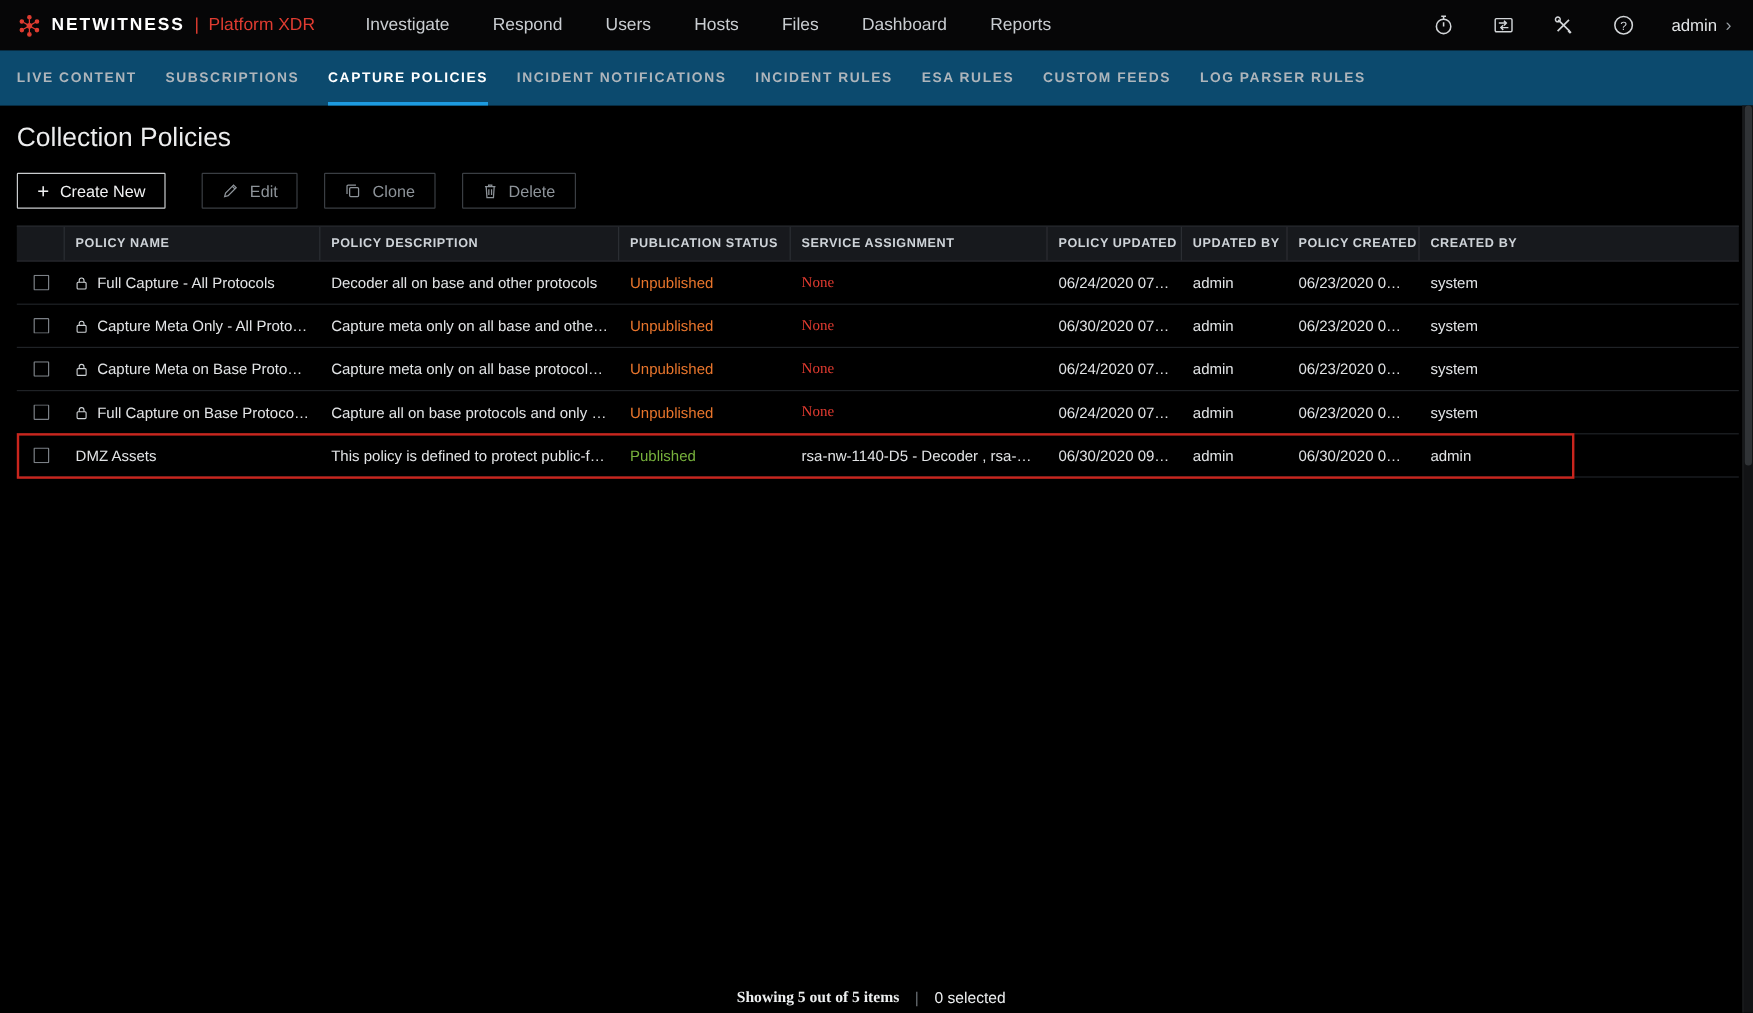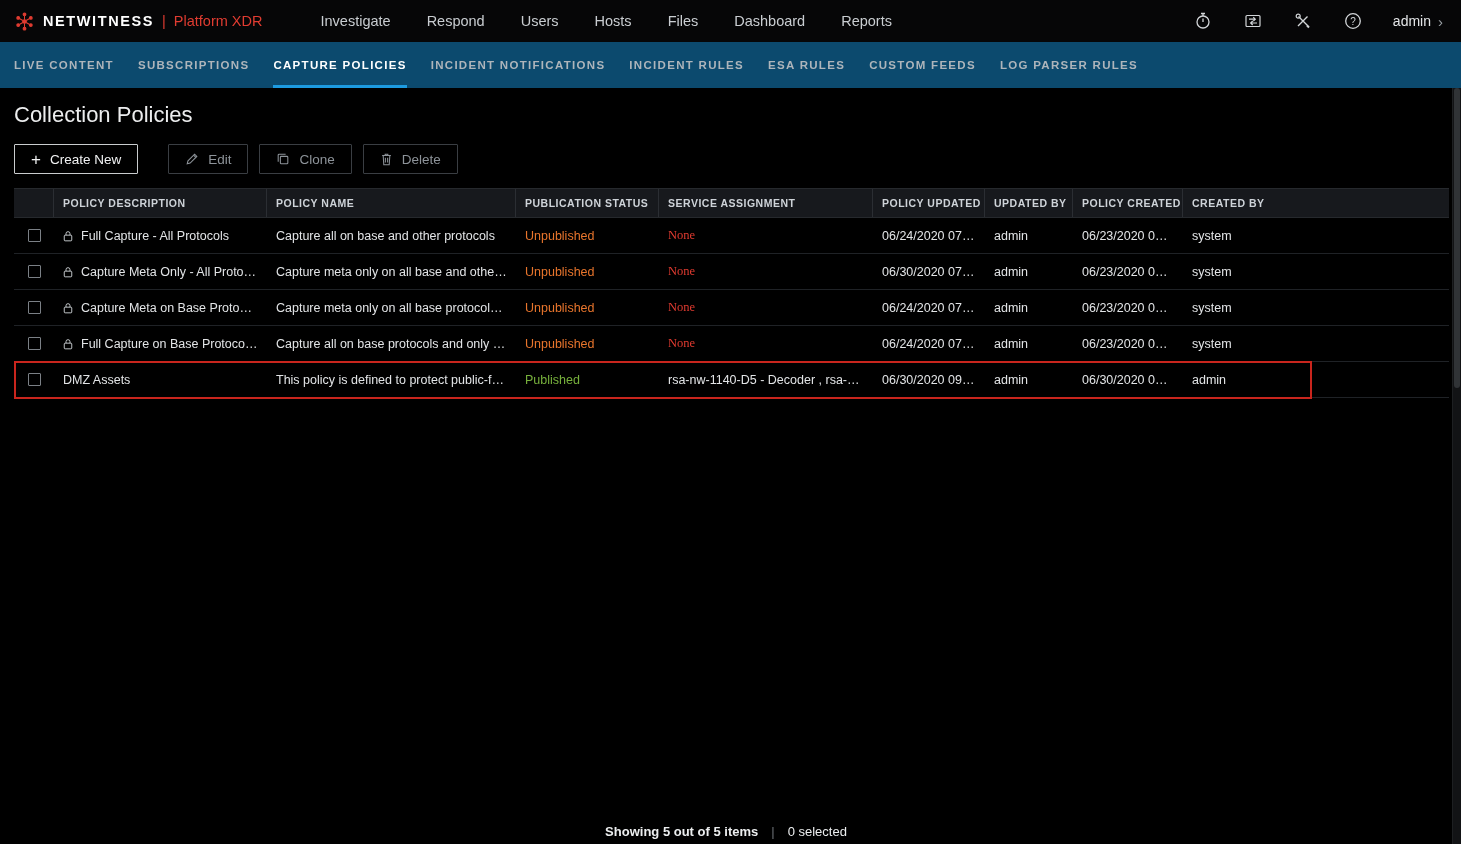--- a/index.html
+++ b/index.html
@@ -12,21 +12,20 @@
     position: relative;
   }
 
   
   .topbar {
     height: 42px;
     background: #060607;
     display: flex;
     align-items: center;
     padding: 0 18px 0 14px;
-    gap: 16px;
   }
   .brand { display: flex; align-items: center; gap: 8px; cursor: pointer; }
   .brand-name { color: #fff; font-weight: 700; letter-spacing: 1.6px; font-size: 14.5px; }
   .brand-sep { color: var(--brand-red, #e03c31); font-size: 14.5px; }
   .brand-product { color: var(--brand-red, #e03c31); font-size: 14.5px; }
   .mainnav { display: flex; gap: 36px; margin-left: 42px; align-items: center; }
   .nav-item { color: #c9cdd1; font-size: 14.5px; cursor: pointer; }
   .topbar-right { margin-left: auto; display: flex; align-items: center; gap: 30px; }
   .tb-icon { width: 20px; height: 20px; display: flex; align-items: center; justify-content: center; cursor: pointer; }
   .user-menu { display: flex; align-items: center; gap: 7px; cursor: pointer; font-size: 14px; color: #e3e5e7; }
@@ -54,21 +53,21 @@
 
   .toolbar { display: flex; align-items: center; margin-top: 16px; }
   .btn {
     display: inline-flex; align-items: center; gap: 9px;
     height: 30px; padding: 0 16px; background: transparent;
     font-family: inherit; font-size: 13.5px; cursor: pointer; border-radius: 1px;
   }
   .btn-primary { border: 1px solid #c9ccce; color: #f1f2f3; }
   .btn-secondary { border: 1px solid #3a3e43; color: #8d9399; }
   .btn-primary .plus { font-size: 17px; font-weight: 400; line-height: 1; }
-  .btn-group { display: flex; gap: 11px; margin-left: 30px; }
+  .btn-group { display: flex; gap: 22px; margin-left: 30px; }
 
   
   .table-wrap { margin-top: 14px; position: relative; --cols: 40px 213px 249px 143px 214px 112px 88px 110px minmax(0,1fr); }
   .thead {
     display: grid; grid-template-columns: var(--cols);
     background: #17191d; height: 30px;
     border-top: 1px solid #26292d; border-bottom: 1px solid #26292d;
   }
   .th {
     display: flex; align-items: center; padding: 0 9px;
@@ -102,21 +101,21 @@
     border: 2px solid var(--highlight-red, #c9251d);
     pointer-events: none; z-index: 5;
   }
 
   
   .table-footer {
     position: absolute; left: 0; right: 9px; bottom: 5px;
     display: flex; justify-content: center; align-items: center; gap: 13px;
     font-size: 13px; color: #eceeef;
   }
-  .footer-showing { font-weight: 700; }
+  .footer-showing { font-weight: 700; font-family: Liberation Serif, serif; }
   .footer-divider { color: #6a6f74; }
   .footer-selected { font-weight: 400; }
 
   
   .scrollbar {
     position: absolute; top: 88px; right: 0; bottom: 0; width: 9px;
     background: #121315; border-left: 1px solid #1d1f21;
   }
   .scrollbar .thumb {
     position: absolute; top: 0; left: 1px; right: 1px; height: 300px;
@@ -236,22 +235,22 @@
           </svg>
         </span>
         <span>Delete</span>
       </button>
     </div>
   </div>
 
   <div class="table-wrap">
     <div class="thead" id="thead">
         <div class="th th-select"></div>
+        <div class="th">POLICY NAME</div>
         <div class="th">POLICY DESCRIPTION</div>
-        <div class="th">POLICY NAME</div>
         <div class="th">PUBLICATION STATUS</div>
         <div class="th">SERVICE ASSIGNMENT</div>
         <div class="th">POLICY UPDATED</div>
         <div class="th">UPDATED BY</div>
         <div class="th">POLICY CREATED</div>
         <div class="th">CREATED BY</div>
       </div>
     <div id="tbody">
         <div class="trow">
           <div class="td td-select">
@@ -259,21 +258,21 @@
           </div>
           <div class="td td-name">
             <span class="lock">
               <svg width="10" height="12" viewBox="0 0 12 14" fill="none" stroke="#cfd3d6" stroke-width="1.1">
                 <rect x="1.5" y="6" width="9" height="6.8" rx="1"></rect>
                 <path d="M3.6 6V4.2a2.4 2.4 0 0 1 4.8 0V6"></path>
               </svg>
             </span>
             <span class="name-text">Full Capture - All Protocols</span>
           </div>
-          <div class="td">Capture all on base and other protocols</div>
+          <div class="td">Decoder all on base and other protocols</div>
           <div class="td status-unpublished">Unpublished</div>
           <div class="td service-none">None</div>
           <div class="td">06/24/2020 07:1...</div>
           <div class="td">admin</div>
           <div class="td">06/23/2020 04:2...</div>
           <div class="td">system</div>
         </div>
         <div class="trow">
           <div class="td td-select">
             <span class="checkbox"></span>

